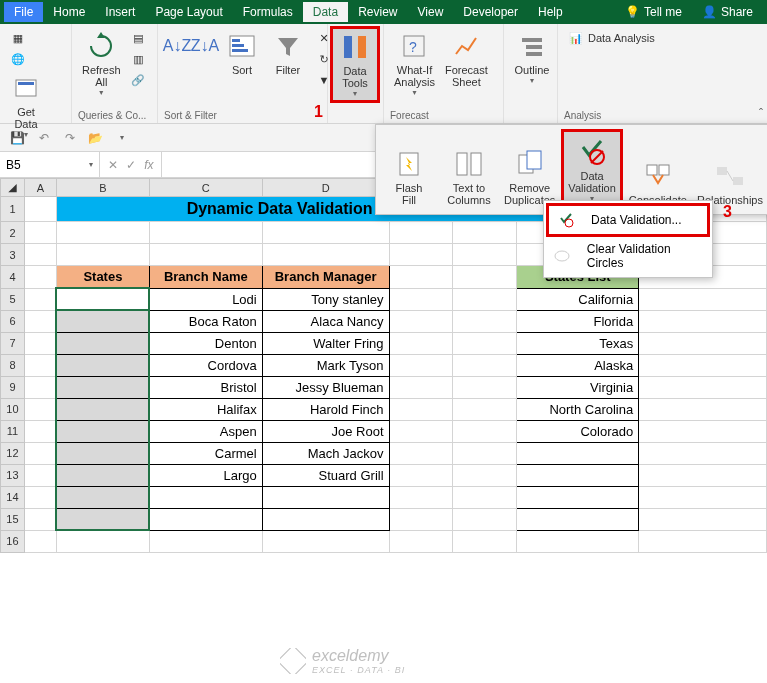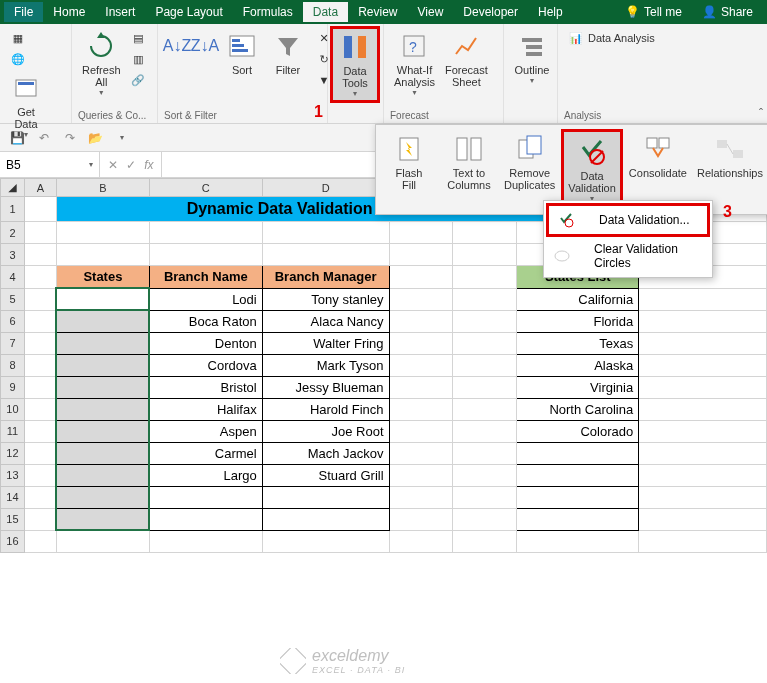--- a/index.html
+++ b/index.html
@@ -2,30 +2,30 @@
 <html><head>
 <meta charset="utf-8">
 <style>
 * { margin: 0; padding: 0; box-sizing: border-box; font-family: 'Segoe UI', Tahoma, sans-serif; }
 body { background: #fff; width: 767px; height: 683px; overflow: hidden; position: relative; font-size: 12px; }
 
 
 .menubar { background: #0a6332; color: #fff; height: 24px; display: flex; align-items: center; padding: 0 4px; }
 .menubar .tab { padding: 3px 10px; cursor: pointer; font-size: 12px; }
 .menubar .tab.active { background: #f3f3f3; color: #217346; }
-.menubar .file { background: #0f766e; }
+.menubar .file { background: #3b82f6; }
 .menubar .right { margin-left: auto; display: flex; }
 .menubar .right .tab { display: flex; align-items: center; gap: 4px; }
 
 
 .ribbon { background: #f3f3f3; border-bottom: 1px solid #d4d4d4; height: 100px; display: flex; position: relative; }
 .ribbon-group { border-right: 1px solid #e1e1e1; padding: 4px 6px 2px; display: flex; flex-direction: column; justify-content: space-between; position: relative; }
 .ribbon-group-label { font-size: 10px; color: #666; text-align: left; padding-top: 2px; white-space: nowrap; overflow: hidden; text-overflow: ellipsis; }
 .ribbon-buttons { display: flex; gap: 2px; align-items: flex-start; flex: 1; }
-.ribbon-btn-lg { display: flex; flex-direction: column; align-items: center; justify-content: flex-start; padding: 2px 4px; cursor: pointer; min-width: 44px; }
+.ribbon-btn-lg { display: flex; flex-direction: column; align-items: center; justify-content: flex-end; padding: 2px 4px; cursor: pointer; min-width: 44px; }
 .ribbon-btn-lg .ico { width: 32px; height: 32px; display: flex; align-items: center; justify-content: center; margin-bottom: 2px; }
 .ribbon-btn-lg .lbl { font-size: 11px; text-align: center; line-height: 1.1; color: #333; }
 .ribbon-btn-sm { display: flex; align-items: center; gap: 4px; padding: 2px 4px; cursor: pointer; font-size: 11px; color: #333; }
 .ribbon-btn-sm .ico { width: 16px; height: 16px; display: flex; align-items: center; justify-content: center; }
 .ribbon-col { display: flex; flex-direction: column; gap: 1px; }
 .collapse-btn { position: absolute; right: 4px; bottom: 2px; cursor: pointer; color: #666; }
 
 .highlight { border: 3px solid #e00000 !important; position: relative; z-index: 5; }
 .callout { position: absolute; color: #e00000; font-weight: bold; font-size: 16px; }
 
@@ -37,21 +37,21 @@
 .formulabar { background: #fff; border-bottom: 1px solid #d4d4d4; height: 26px; display: flex; align-items: center; }
 .namebox { width: 100px; border-right: 1px solid #d4d4d4; padding: 0 6px; font-size: 12px; height: 100%; display: flex; align-items: center; justify-content: space-between; }
 .fx-ctrls { display: flex; align-items: center; gap: 8px; padding: 0 8px; border-right: 1px solid #d4d4d4; height: 100%; color: #999; }
 .fx-input { flex: 1; padding: 0 6px; }
 
 
 .datatools-panel { position: absolute; top: 124px; left: 375px; background: #f3f3f3; border: 1px solid #c6c6c6; box-shadow: 2px 2px 8px rgba(0,0,0,0.25); z-index: 50; padding: 4px; display: flex; gap: 2px; }
 .datatools-panel .ribbon-btn-lg { min-width: 58px; padding: 4px; }
 
 .validation-menu { position: absolute; top: 200px; left: 543px; background: #fff; border: 1px solid #c6c6c6; box-shadow: 2px 2px 8px rgba(0,0,0,0.25); z-index: 60; width: 170px; padding: 2px; }
-.validation-menu .mitem { display: flex; align-items: center; gap: 24px; padding: 5px 8px; cursor: pointer; font-size: 12px; }
+.validation-menu .mitem { display: flex; align-items: center; gap: 16px; padding: 5px 8px; cursor: pointer; font-size: 12px; }
 .validation-menu .mitem .mico { width: 18px; height: 18px; display: flex; align-items: center; justify-content: center; }
 
 
 .grid-area { position: relative; overflow: hidden; height: calc(683px - 24px - 100px - 28px - 26px); }
 .grid { border-collapse: collapse; table-layout: fixed; }
 .grid th { background: #e6e6e6; border: 1px solid #c6c6c6; font-weight: normal; color: #333; font-size: 11px; padding: 2px; }
 .grid td { border: 1px solid #d4d4d4; padding: 3px 5px; font-size: 13px; height: 22px; background: #fff; vertical-align: middle; }
 .grid th.rowhdr { width: 24px; text-align: center; }
 .grid th.colhdr { height: 18px; }
 .grid td.selcell { background: #d9d9d9; }

